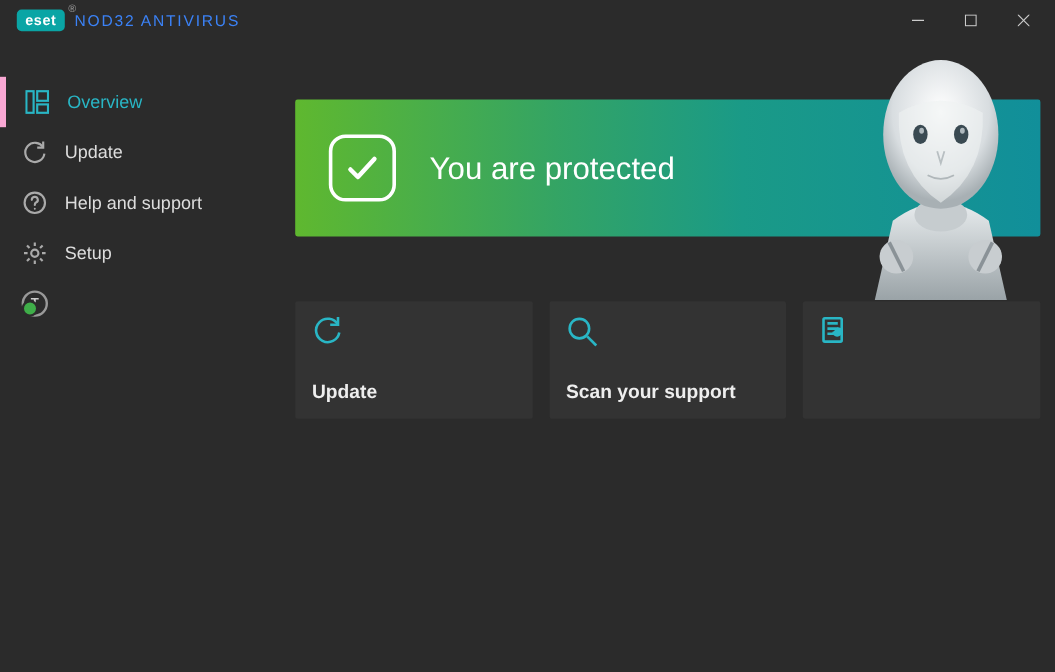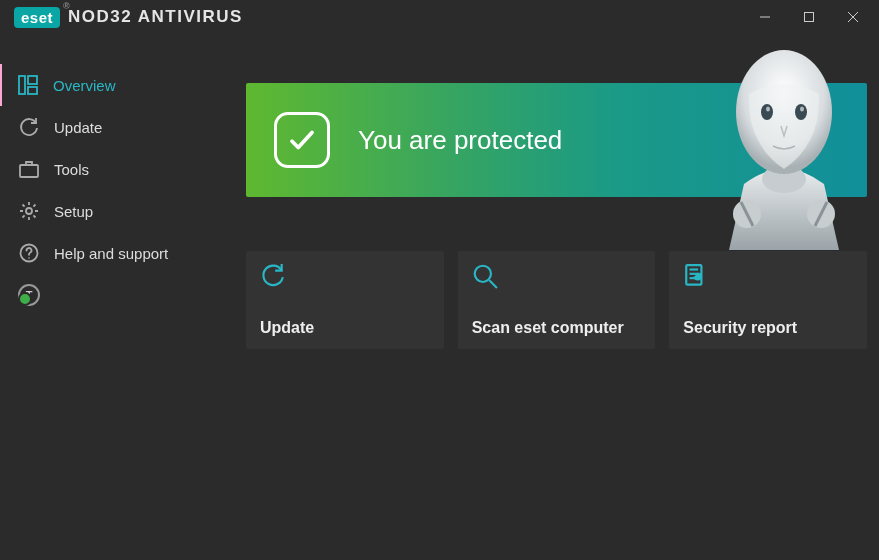--- a/index.html
+++ b/index.html
@@ -20,39 +20,39 @@
     }
     .brand {
       display: flex;
       align-items: center;
       gap: 8px;
     }
     .brand-badge {
       background: #0aa5a5;
       color: #fff;
       font-weight: 700;
-      font-size: 15px;
+      font-size: 12px;
       padding: 2px 7px;
       border-radius: 4px;
       letter-spacing: 0.5px;
       position: relative;
     }
     .brand-badge::after {
       content: "®";
       position: absolute;
       top: -6px;
       right: -10px;
       font-size: 9px;
       color: #888;
     }
     .brand-product {
-      font-size: 17px;
+      font-size: 13px;
       letter-spacing: 1.5px;
-      color: #e5e5e5;
-      font-weight: 700;
+      color: #3b82f6;
+      font-weight: 400;
     }
     .winbtns {
       margin-left: auto;
       display: flex;
     }
     .winbtn {
       width: 44px;
       height: 32px;
       display: flex;
       align-items: center;
@@ -72,21 +72,21 @@
       display: flex;
       align-items: center;
       gap: 14px;
       padding: 10px 18px;
       cursor: pointer;
       font-size: 15px;
       color: #ddd;
     }
     .navitem.active {
       color: #29b6c5;
-      border-left: 2px solid #f9a8d4;
+      border-left: 5px solid #f9a8d4;
       padding-left: 15px;
     }
     .navitem .icon {
       width: 22px;
       height: 22px;
       display: flex;
       align-items: center;
       justify-content: center;
       flex-shrink: 0;
     }
@@ -212,44 +212,35 @@
         <svg width="20" height="20" viewBox="0 0 20 20" fill="none" stroke="#aaa" stroke-width="1.8">
           <path d="M17 6 A8 8 0 1 0 18 11"></path>
             <polyline points="17,1 17,6 12,6"></polyline>
         </svg>
       </span>
       <span>Update</span>
     </div>
     <div class="navitem">
       <span class="icon">
         <svg width="20" height="20" viewBox="0 0 20 20" fill="none" stroke="#aaa" stroke-width="1.8">
-          <rect x="1" y="6" width="18" height="12" rx="1"></rect>
-            <path d="M7 6 V3 H13 V6"></path>
-        </svg>
-      </span>
-      <span>Tools</span>
+          <circle cx="10" cy="10" r="8.5"></circle>
+          <path d="M7.5 7.5 a2.5 2.5 0 1 1 3.5 2.3 c-1 .5-1 1-1 2" stroke-linecap="round"></path>
+          <circle cx="10" cy="15" r="0.8" fill="#aaa" stroke="none"></circle>
+        </svg>
+      </span>
+      <span>Help and support</span>
     </div>
     <div class="navitem">
       <span class="icon">
         <svg width="20" height="20" viewBox="0 0 20 20" fill="none" stroke="#aaa" stroke-width="1.8">
           <circle cx="10" cy="10" r="3"></circle>
           <path d="M10 1 V4 M10 16 V19 M1 10 H4 M16 10 H19 M3.5 3.5 L5.6 5.6 M14.4 14.4 L16.5 16.5 M16.5 3.5 L14.4 5.6 M5.6 14.4 L3.5 16.5"></path>
         </svg>
       </span>
       <span>Setup</span>
-    </div>
-    <div class="navitem">
-      <span class="icon">
-        <svg width="20" height="20" viewBox="0 0 20 20" fill="none" stroke="#aaa" stroke-width="1.8">
-          <circle cx="10" cy="10" r="8.5"></circle>
-          <path d="M7.5 7.5 a2.5 2.5 0 1 1 3.5 2.3 c-1 .5-1 1-1 2" stroke-linecap="round"></path>
-          <circle cx="10" cy="15" r="0.8" fill="#aaa" stroke="none"></circle>
-        </svg>
-      </span>
-      <span>Help and support</span>
     </div>
     <div class="navitem">
       <span class="icon">
         <span class="home-account-icon">
             <span style="font-size:11px;color:#ccc;font-weight:600;">T</span>
           </span>
       </span>
     </div>
   </div>
 
@@ -310,30 +301,29 @@
         </span>
         <span class="card-label">Update</span>
       </div>
       <div class="card">
         <span class="card-icon">
           <svg width="26" height="26" viewBox="0 0 24 24" fill="none" stroke="currentColor" stroke-width="2">
             <circle cx="10" cy="10" r="7.5"></circle>
               <line x1="16" y1="16" x2="23" y2="23"></line>
           </svg>
         </span>
-        <span class="card-label">Scan eset computer</span>
+        <span class="card-label">Scan your support</span>
       </div>
       <div class="card">
         <span class="card-icon">
           <svg width="26" height="26" viewBox="0 0 24 24" fill="none" stroke="currentColor" stroke-width="2">
             <rect x="3" y="2" width="14" height="18" rx="1"></rect>
             <line x1="6" y1="6" x2="14" y2="6"></line>
               <line x1="6" y1="10" x2="14" y2="10"></line>
               <line x1="6" y1="14" x2="11" y2="14"></line>
             <path d="M14 14 L18 15 v3 a4 4 0 0 1 -4 4 a4 4 0 0 1 -4 -4" fill="#29b6c5" stroke="#29b6c5" transform="translate(3,-1) scale(0.75)"></path>
           </svg>
         </span>
-        <span class="card-label">Security report</span>
       </div>
     </div>
 
   </div>
 </div>
 
 </body></html>

